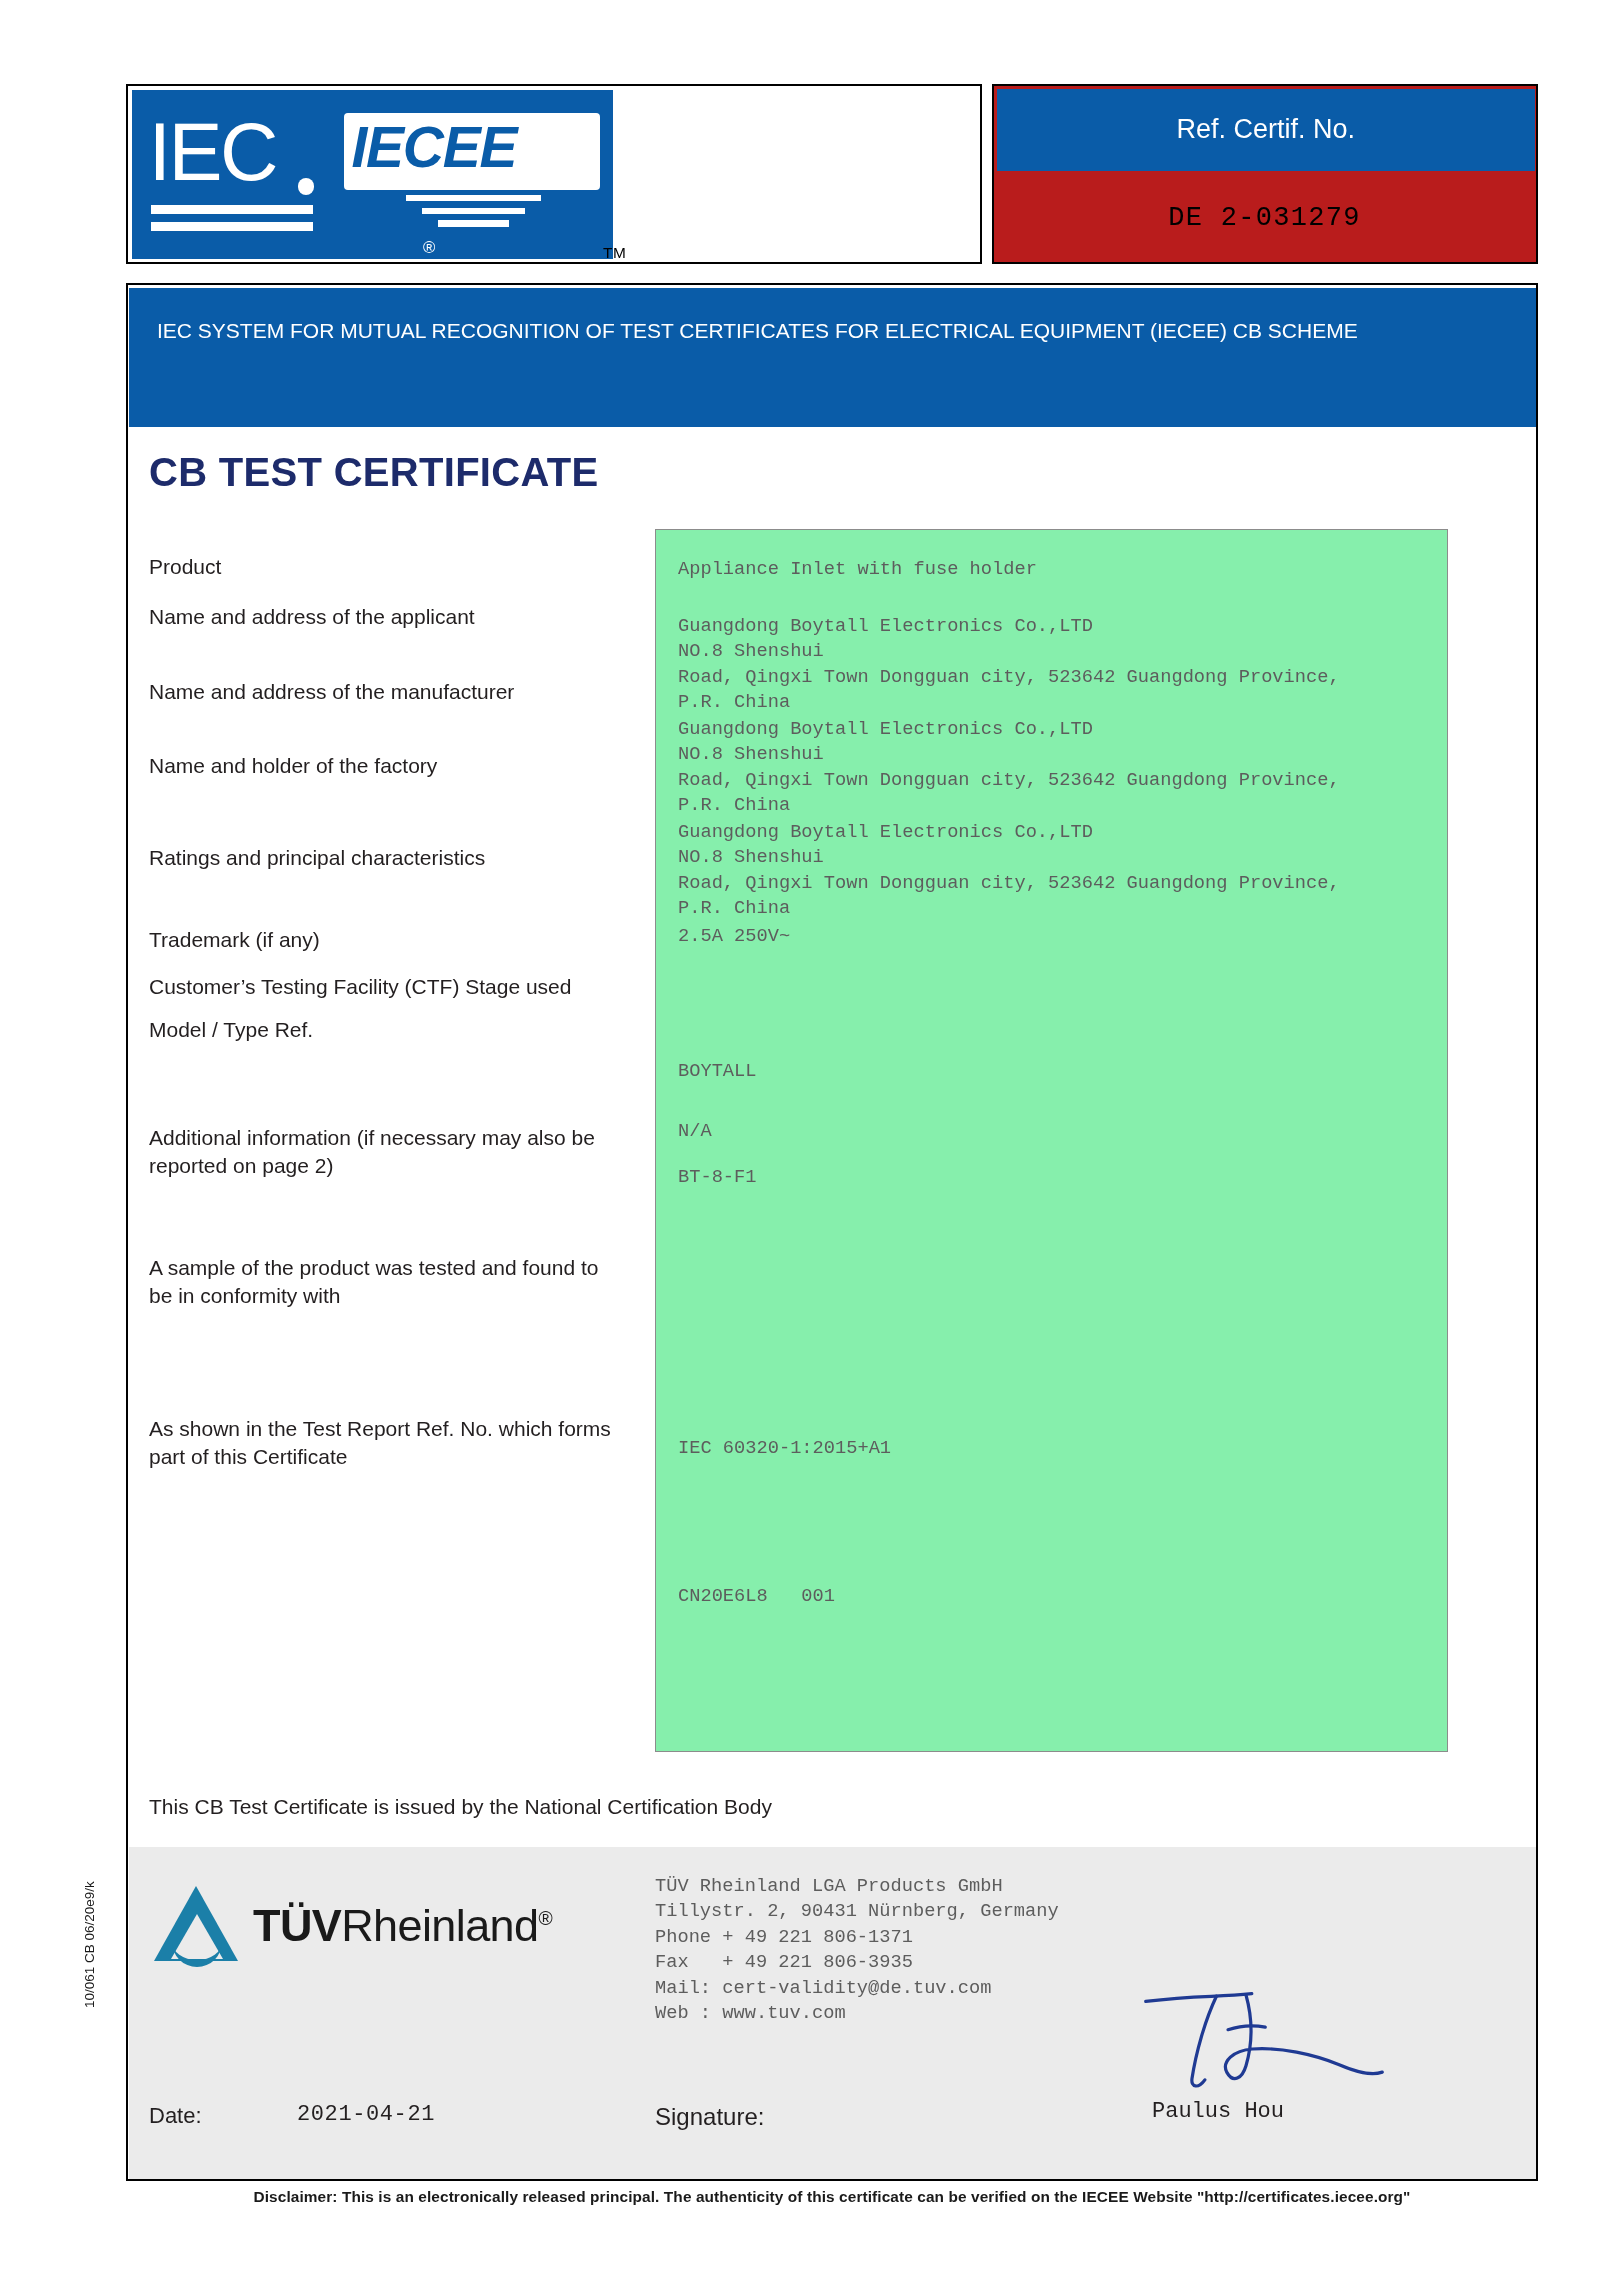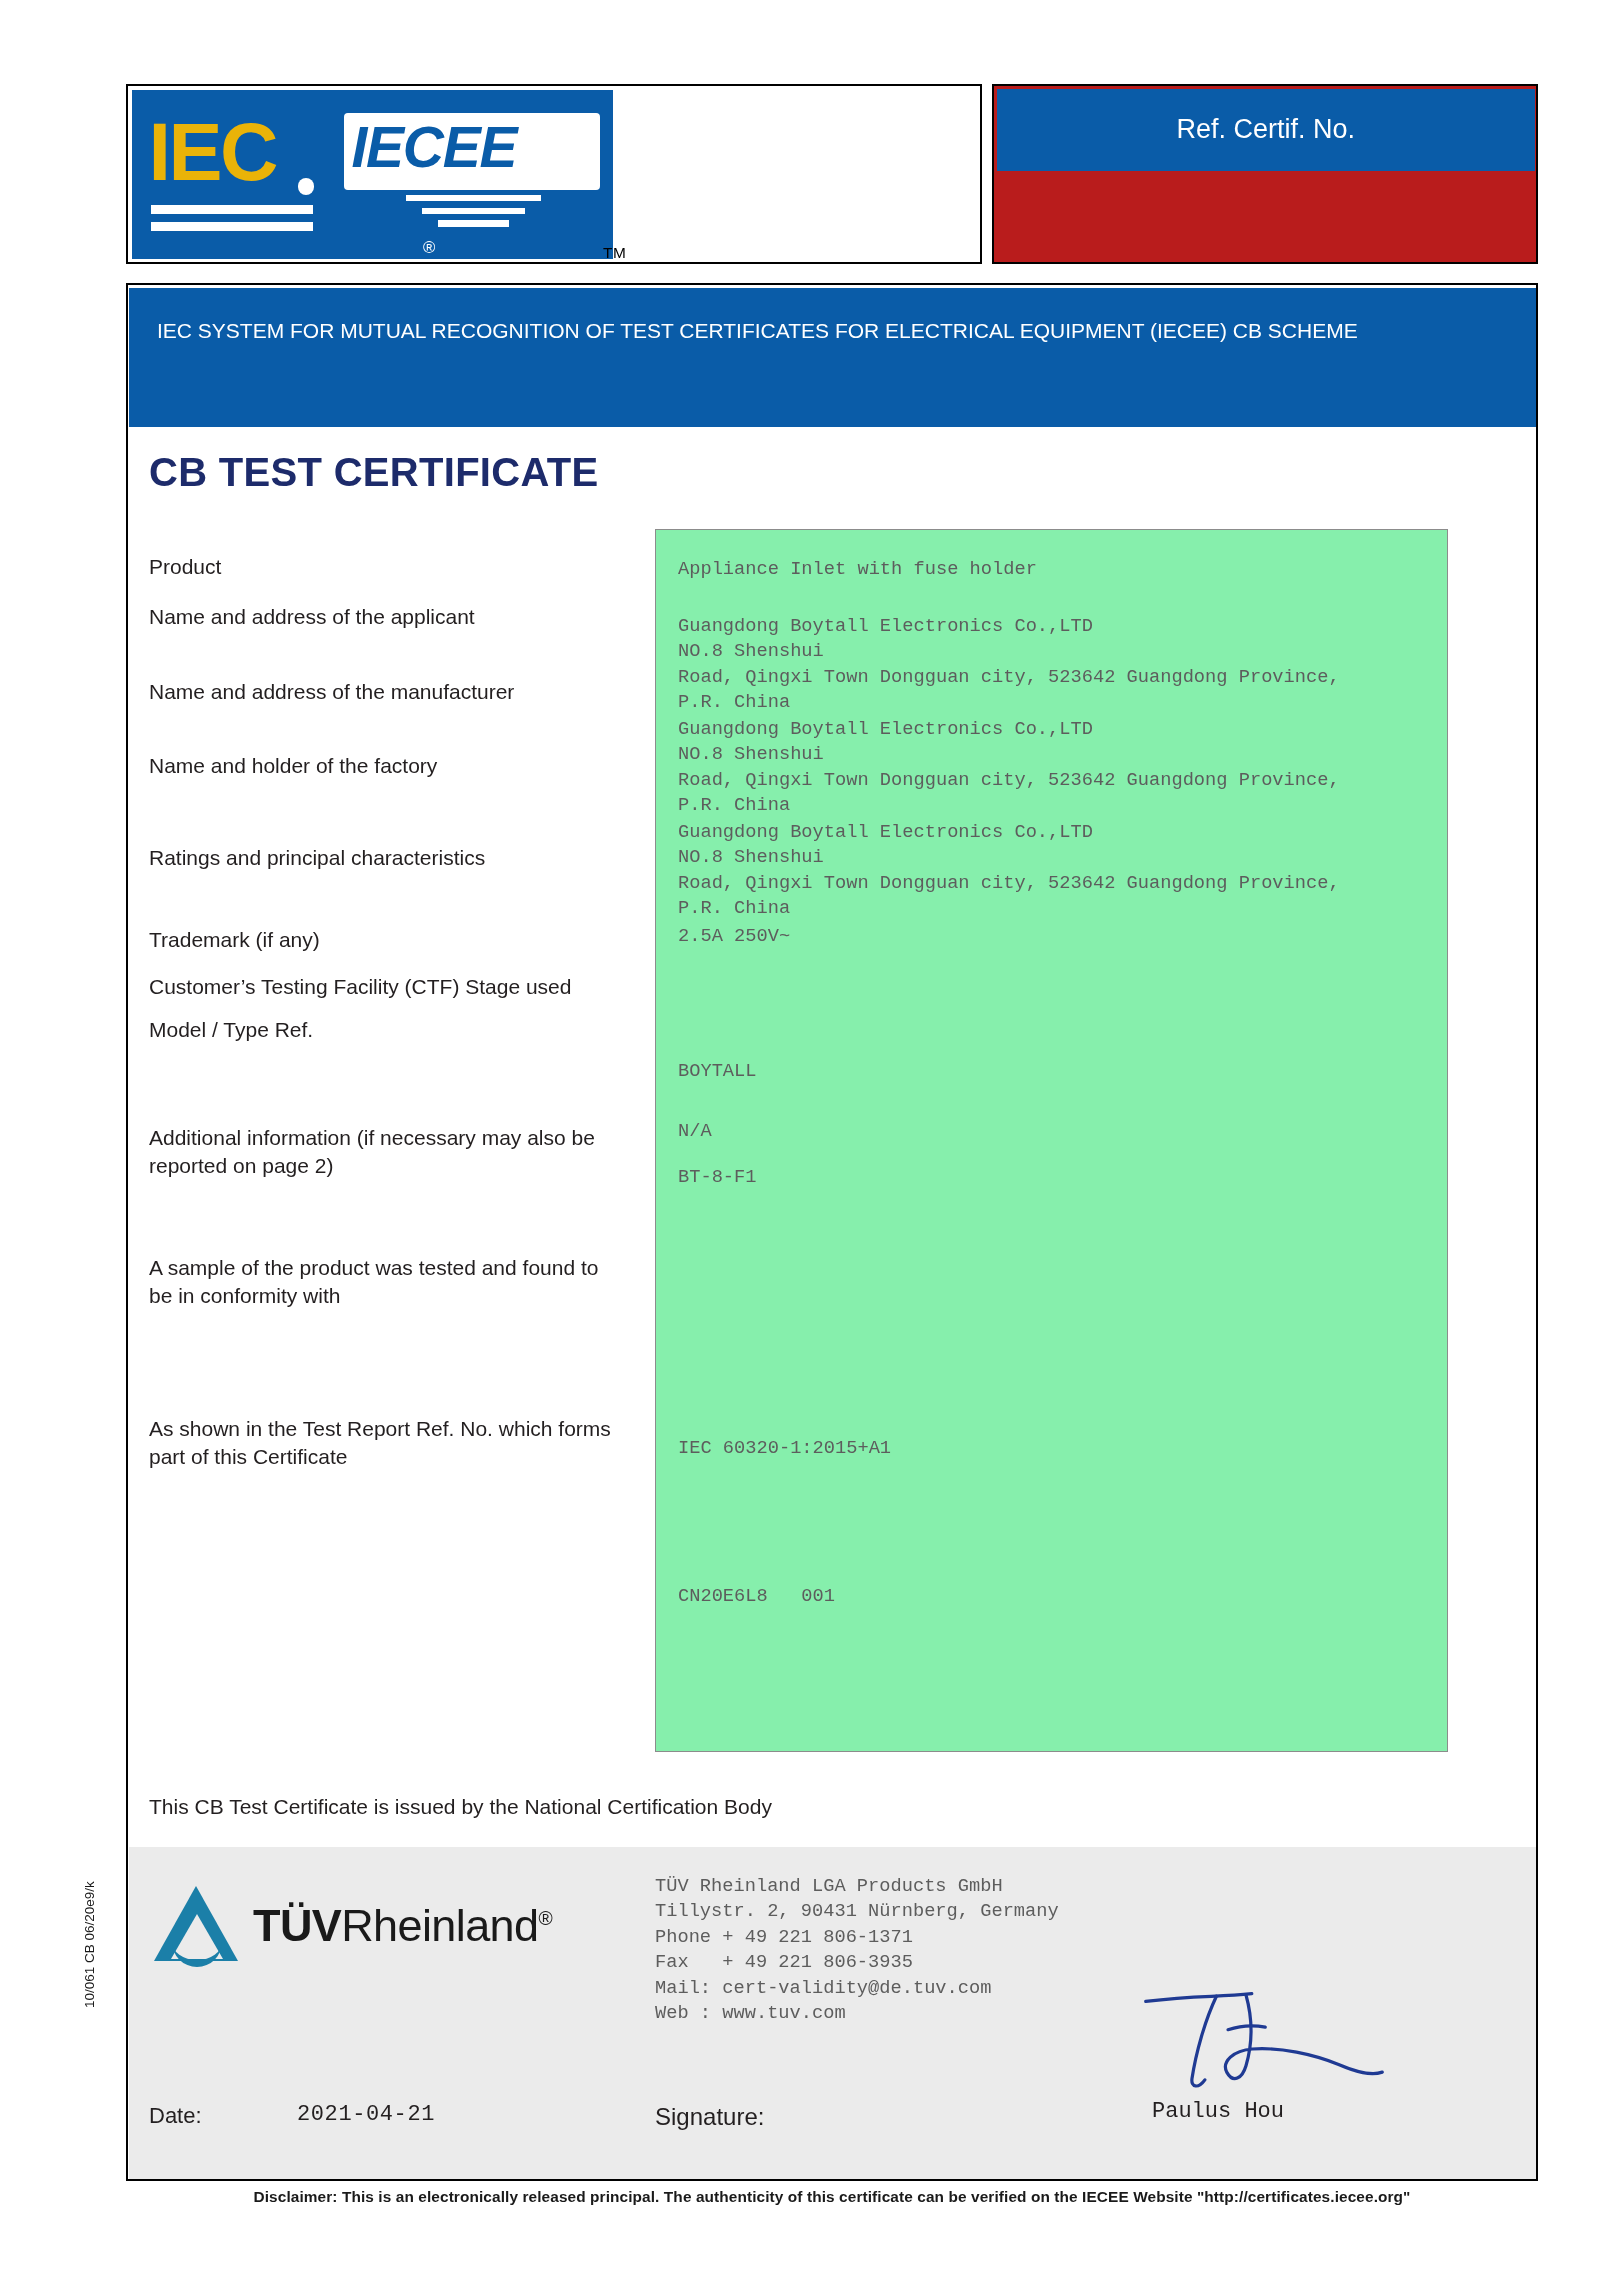--- a/index.html
+++ b/index.html
@@ -49,27 +49,27 @@
   }
   .iec-logo {
     position: absolute;
     left: 16.7px; top: 18px;
     width: 180px;
     height: 138px;
     color: #ffffff;
   }
   .iec-text {
     font-family: "Liberation Sans", sans-serif;
-    font-weight: bold;
+    font-weight: normal;
     font-size: 81px;
     letter-spacing: -2.6px;
     line-height: 1;
     position: absolute;
     left: 0; top: 3.9px;
-    color: #eab308;
+    color: #ffffff;
   }
   .iec-dot {
     position: absolute;
     left: 149px; top: 70px;
     width: 16.7px; height: 16.7px;
     border-radius: 50%;
     background: #ffffff;
   }
   .iec-bars {
     position: absolute;
@@ -401,20 +401,21 @@
               <i></i>
             </div>
         </div>
         <div class="reg-mark">®</div>
       </div>
       <div class="tm-mark">TM</div>
     </div>
 
     <div class="ref-box">
       <div class="ref-title">Ref. Certif. No.</div>
+      <div class="ref-value">DE 2-031279</div>
     </div>
   </div>
 
   <div class="main-box"></div>
 
   <div class="blue-banner">IEC SYSTEM FOR MUTUAL RECOGNITION OF TEST CERTIFICATES FOR ELECTRICAL EQUIPMENT (IECEE) CB SCHEME</div>
 
   <div class="cb-title">CB TEST CERTIFICATE</div>
 
   <div class="labels">

